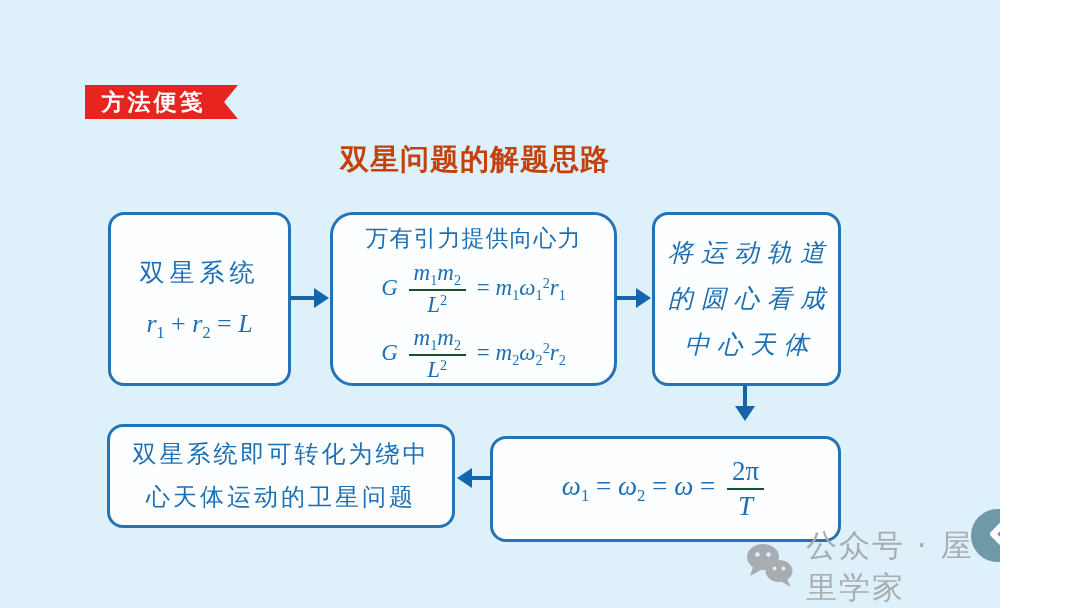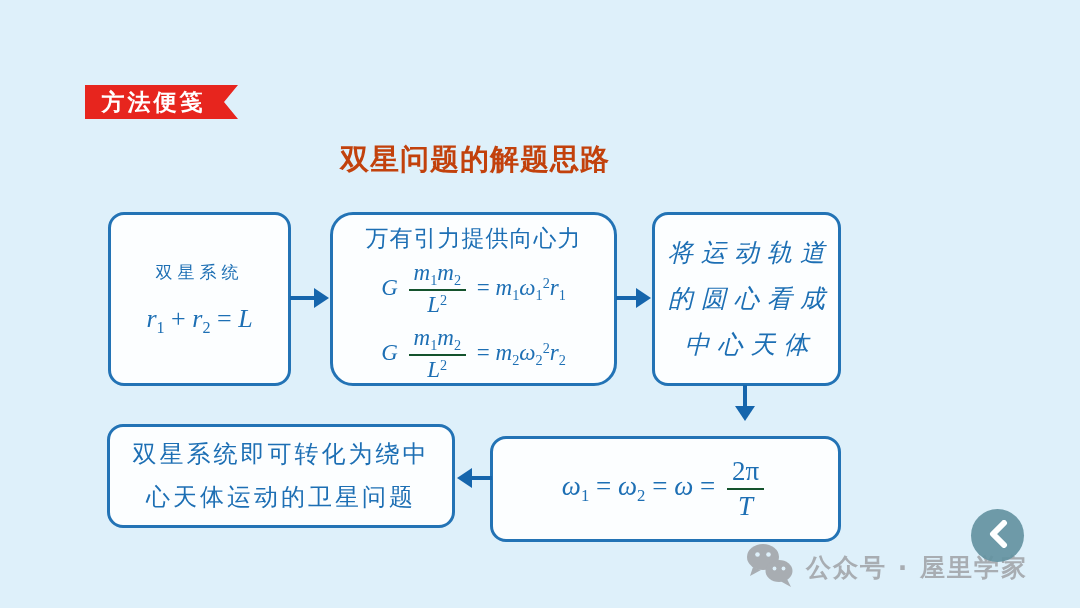--- a/index.html
+++ b/index.html
@@ -1,19 +1,19 @@
 <!DOCTYPE html>
 <html><head>
 <meta charset="utf-8">
 <style>
   * { margin:0; padding:0; box-sizing:border-box; }
   html,body { width:1080px; height:608px; }
   body { font-family:"DejaVu Sans", sans-serif; }
   .page {
-    position:relative; width:1080px; height:608px;
+    position:relative; width:1000px; height:608px;
     background:#def0fa; overflow:hidden;
   }
   
   .badge {
     position:absolute; left:85px; top:85px; width:153px; height:34px;
     background:#e7251e; color:#ffffff;
     clip-path:polygon(0 0, 100% 0, calc(100% - 14px) 50%, 100% 100%, 0 100%);
     display:flex; align-items:center; justify-content:center;
     padding-right:16px;
     font-size:23px; font-weight:bold; letter-spacing:3px;
@@ -30,21 +30,21 @@
     border:3px solid #2373b5; border-radius:16px;
     color:#1d6fb4;
     display:flex; flex-direction:column; align-items:center; justify-content:center;
     font-family:"Liberation Serif", serif;
   }
   .box1 { left:108px; top:212px; width:183px; height:174px; gap:20px; }
   .box2 { left:330px; top:212px; width:287px; height:174px; gap:6px; padding-top:8px;border-radius:23px; }
   .box3 { left:652px; top:212px; width:189px; height:174px; }
   .box4 { left:490px; top:436px; width:351px; height:106px; }
   .box5 { left:107px; top:424px; width:348px; height:104px; }
-  .cjk-lg { font-size:17px; letter-spacing:5px; }
+  .cjk-lg { font-size:25px; letter-spacing:5px; }
   .box2-title { font-size:23px; letter-spacing:1px; }
   .box3 .ln { font-size:25px; letter-spacing:8px; line-height:1.85; text-indent:8px;font-style:italic; }
   .box5 .ln { font-size:24px; letter-spacing:3px; line-height:1.8; }
   
   .formula { font-family:"Liberation Serif", serif; white-space:nowrap; }
   .f-box1 { font-size:26px; }
   .f-eq   { font-size:23px; }
   .f-box4 { font-size:27px; }
   .formula .var { font-style:italic; }
   .formula .sub { font-size:0.62em; vertical-align:-0.35em; }
@@ -65,21 +65,21 @@
   .a3-shaft { left:743px; top:385px; width:4px; height:23px; }
   .a3-head  { left:735px; top:406px; border-left:10px solid transparent; border-right:10px solid transparent; border-top:15px solid #1565ac; }
   .a4-shaft { left:471px; top:476px; width:21px; height:4px; }
   .a4-head  { left:457px; top:468px; border-top:10px solid transparent; border-bottom:10px solid transparent; border-right:15px solid #1565ac; }
   
   .watermark {
     position:absolute; left:746px; top:543px; height:48px;
     display:flex; align-items:center; gap:12px;
     color:#a8adb2;
   }
-  .wm-text { font-size:25px; letter-spacing:2px;font-weight:bold; }
+  .wm-text { font-size:31px; letter-spacing:2px; }
   
   .back-btn {
     position:absolute; left:971px; top:509px; width:53px; height:53px;
     border-radius:50%; background:rgba(100,147,161,0.92); border:none;
     display:flex; align-items:center; justify-content:center; cursor:pointer;
   }
 </style>
 </head>
 <body>
 

